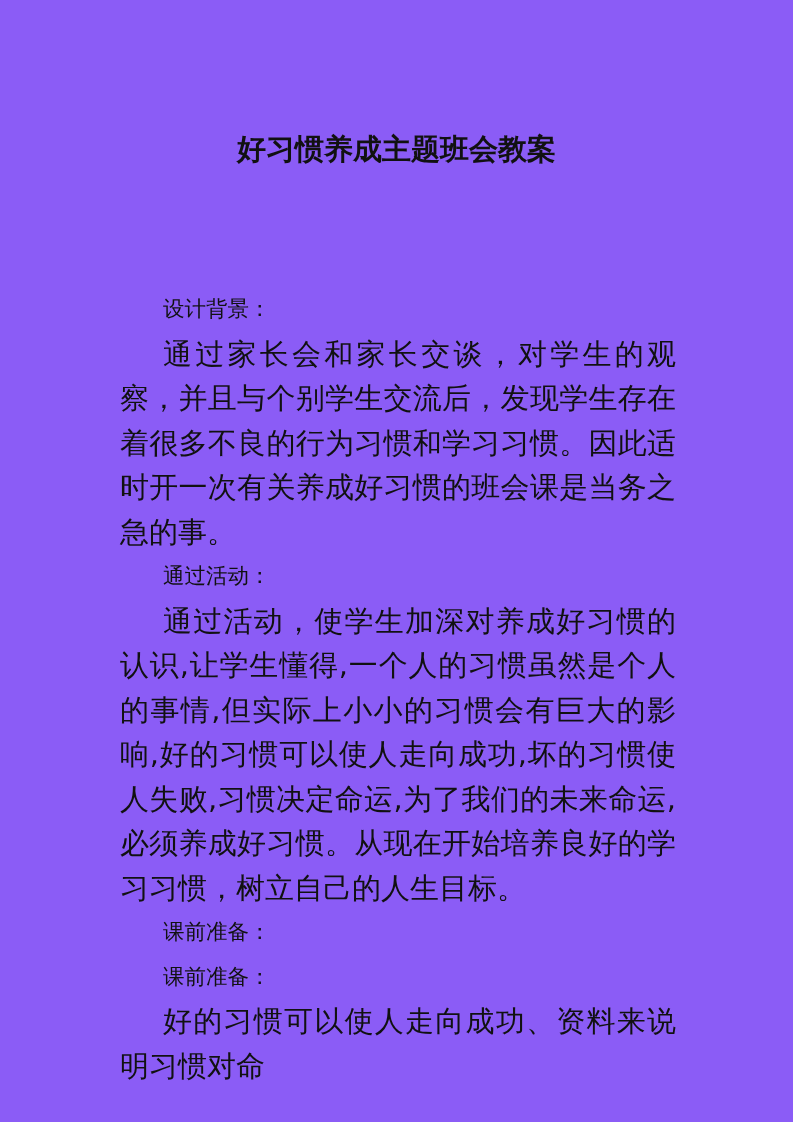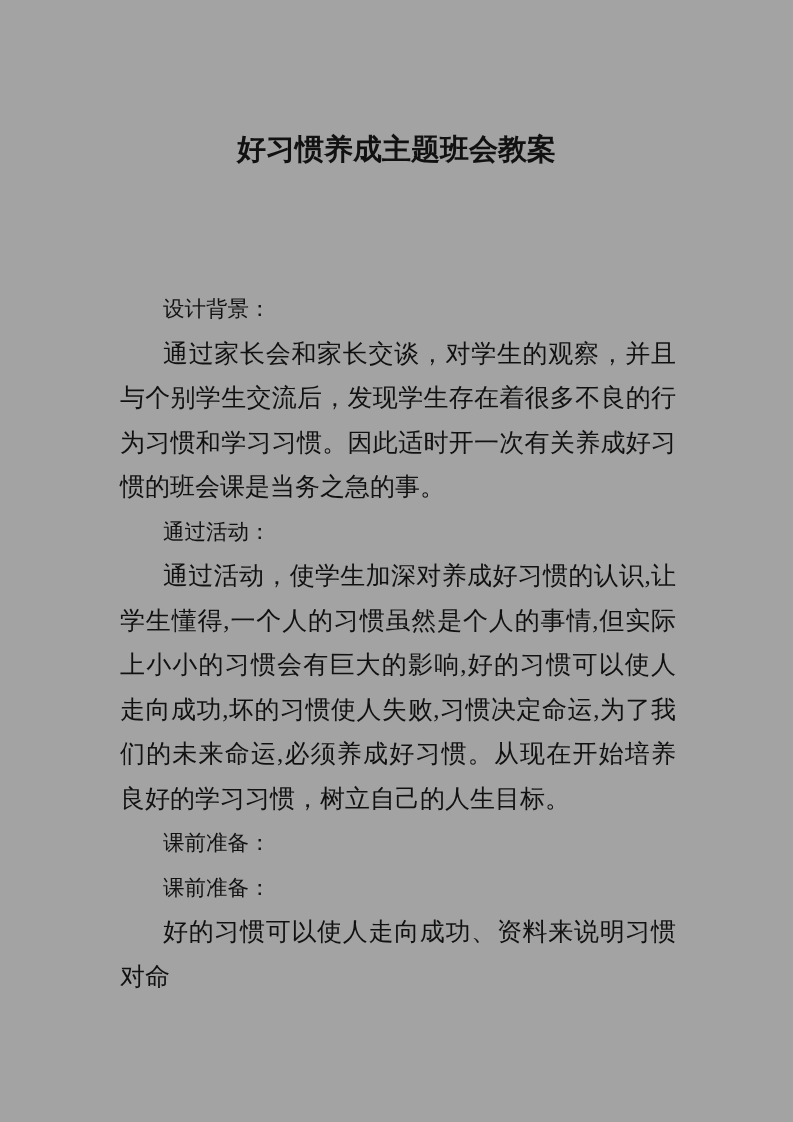--- a/index.html
+++ b/index.html
@@ -13,44 +13,43 @@
       position: relative;
       overflow: hidden;
       font-family: "DejaVu Sans", "Liberation Sans", sans-serif;
       color: #111111;
     }
     .page {
       position: absolute;
       left: 0; top: 0;
       width: 793px;
       height: 1122px;
-      background: #a3a3a3;
+      background: #8b5cf6;
     }
     .doc-title {
       position: absolute;
       left: 0;
       top: 129px;
       width: 793px;
       text-align: center;
       font-size: 29px;
       font-weight: bold;
       letter-spacing: 0px;
       line-height: 40px;
       margin: 0;
       color: #111111;
     }
     .body-text {
       position: absolute;
       left: 120px;
       top: 287px;
       width: 556px;
-      font-family: Liberation Serif, serif;
     }
     .para {
-      font-size: 25px;
+      font-size: 29px;
       line-height: 44.5px;
       margin: 0;
       text-indent: 43px;
       text-align: justify;
       text-justify: inter-ideograph;
       word-break: break-all;
       white-space: normal;
     }
     .heading {
       font-size: 21.5px;

